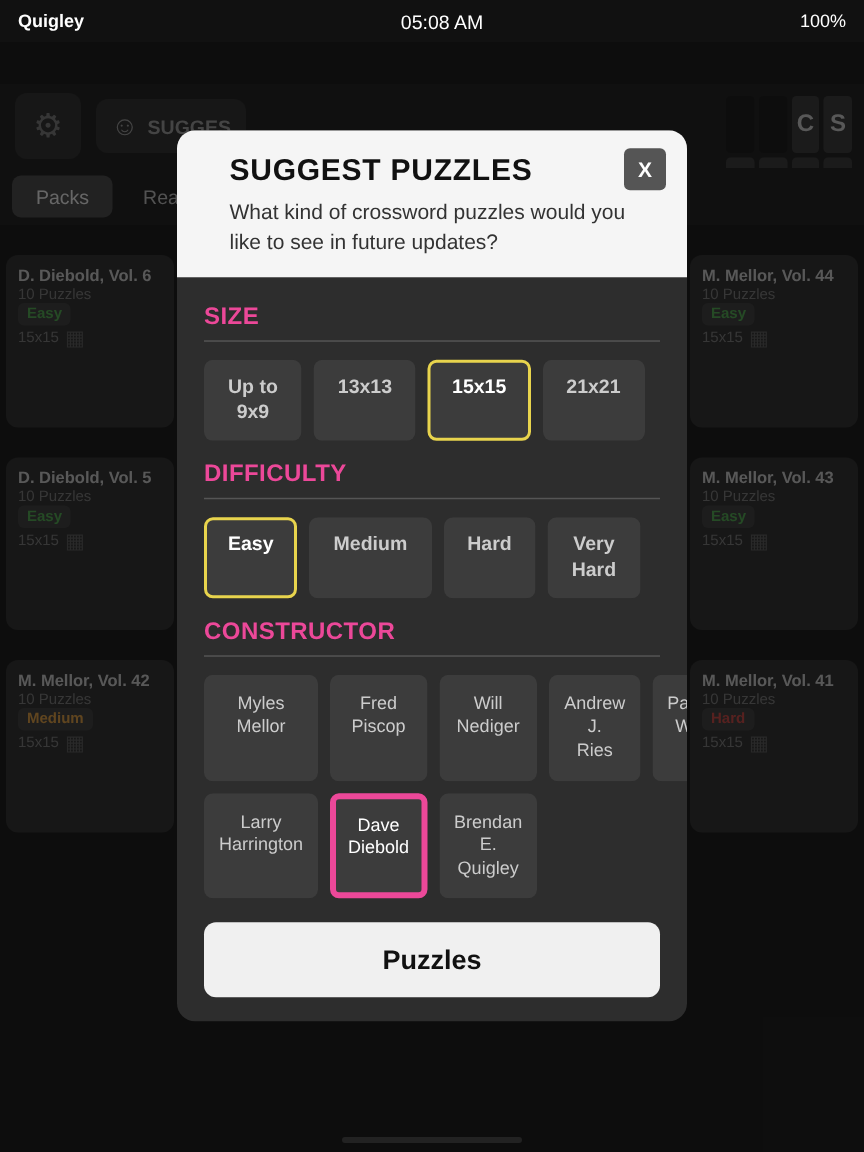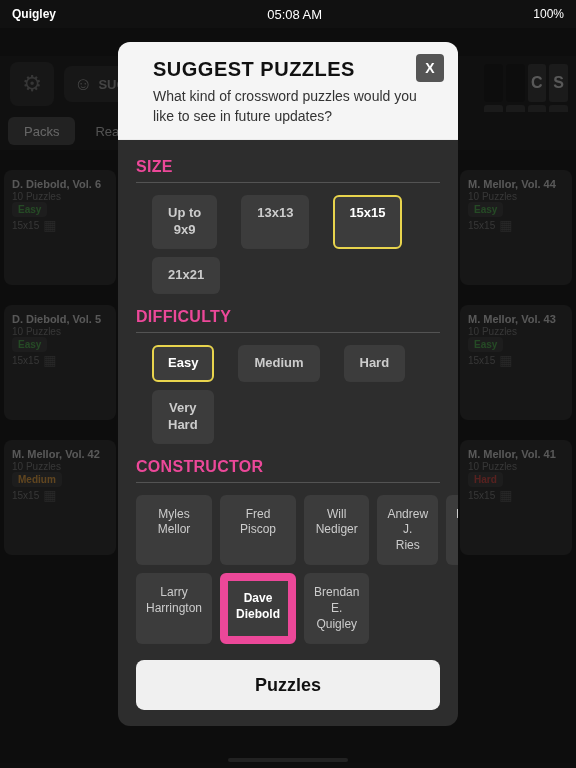--- a/index.html
+++ b/index.html
@@ -270,21 +270,20 @@
     .option-btn {
       padding: 8px 14px;
       border-radius: 6px;
       font-size: 13px;
       font-weight: 600;
       color: #ccc;
       background: #3c3c3c;
       cursor: pointer;
       text-align: center;
       line-height: 1.3;
-      margin-left: 16px;
     }
     .option-btn.selected {
       border: 2px solid #e8d44d;
       color: #fff;
       background: #3c3c3c;
     }
     .option-btn:not(.selected) {
       border: 2px solid transparent;
     }
 
@@ -301,23 +300,23 @@
       font-size: 12px;
       font-weight: 500;
       color: #ccc;
       background: #3c3c3c;
       cursor: pointer;
       text-align: center;
       line-height: 1.3;
       border: 2px solid transparent;
     }
     .constructor-btn.selected {
-      border: 8px solid #ec4899;
-      color: #fff;
-      font-weight: 700;
+      border: 4px solid #ec4899;
+      color: #fff;
+      font-weight: 400;
     }
 
     
     .submit-btn {
       width: 100%;
       height: 50px;
       background: #f0f0f0;
       border-radius: 8px;
       display: flex; align-items: center; justify-content: center;
       font-size: 18px;

